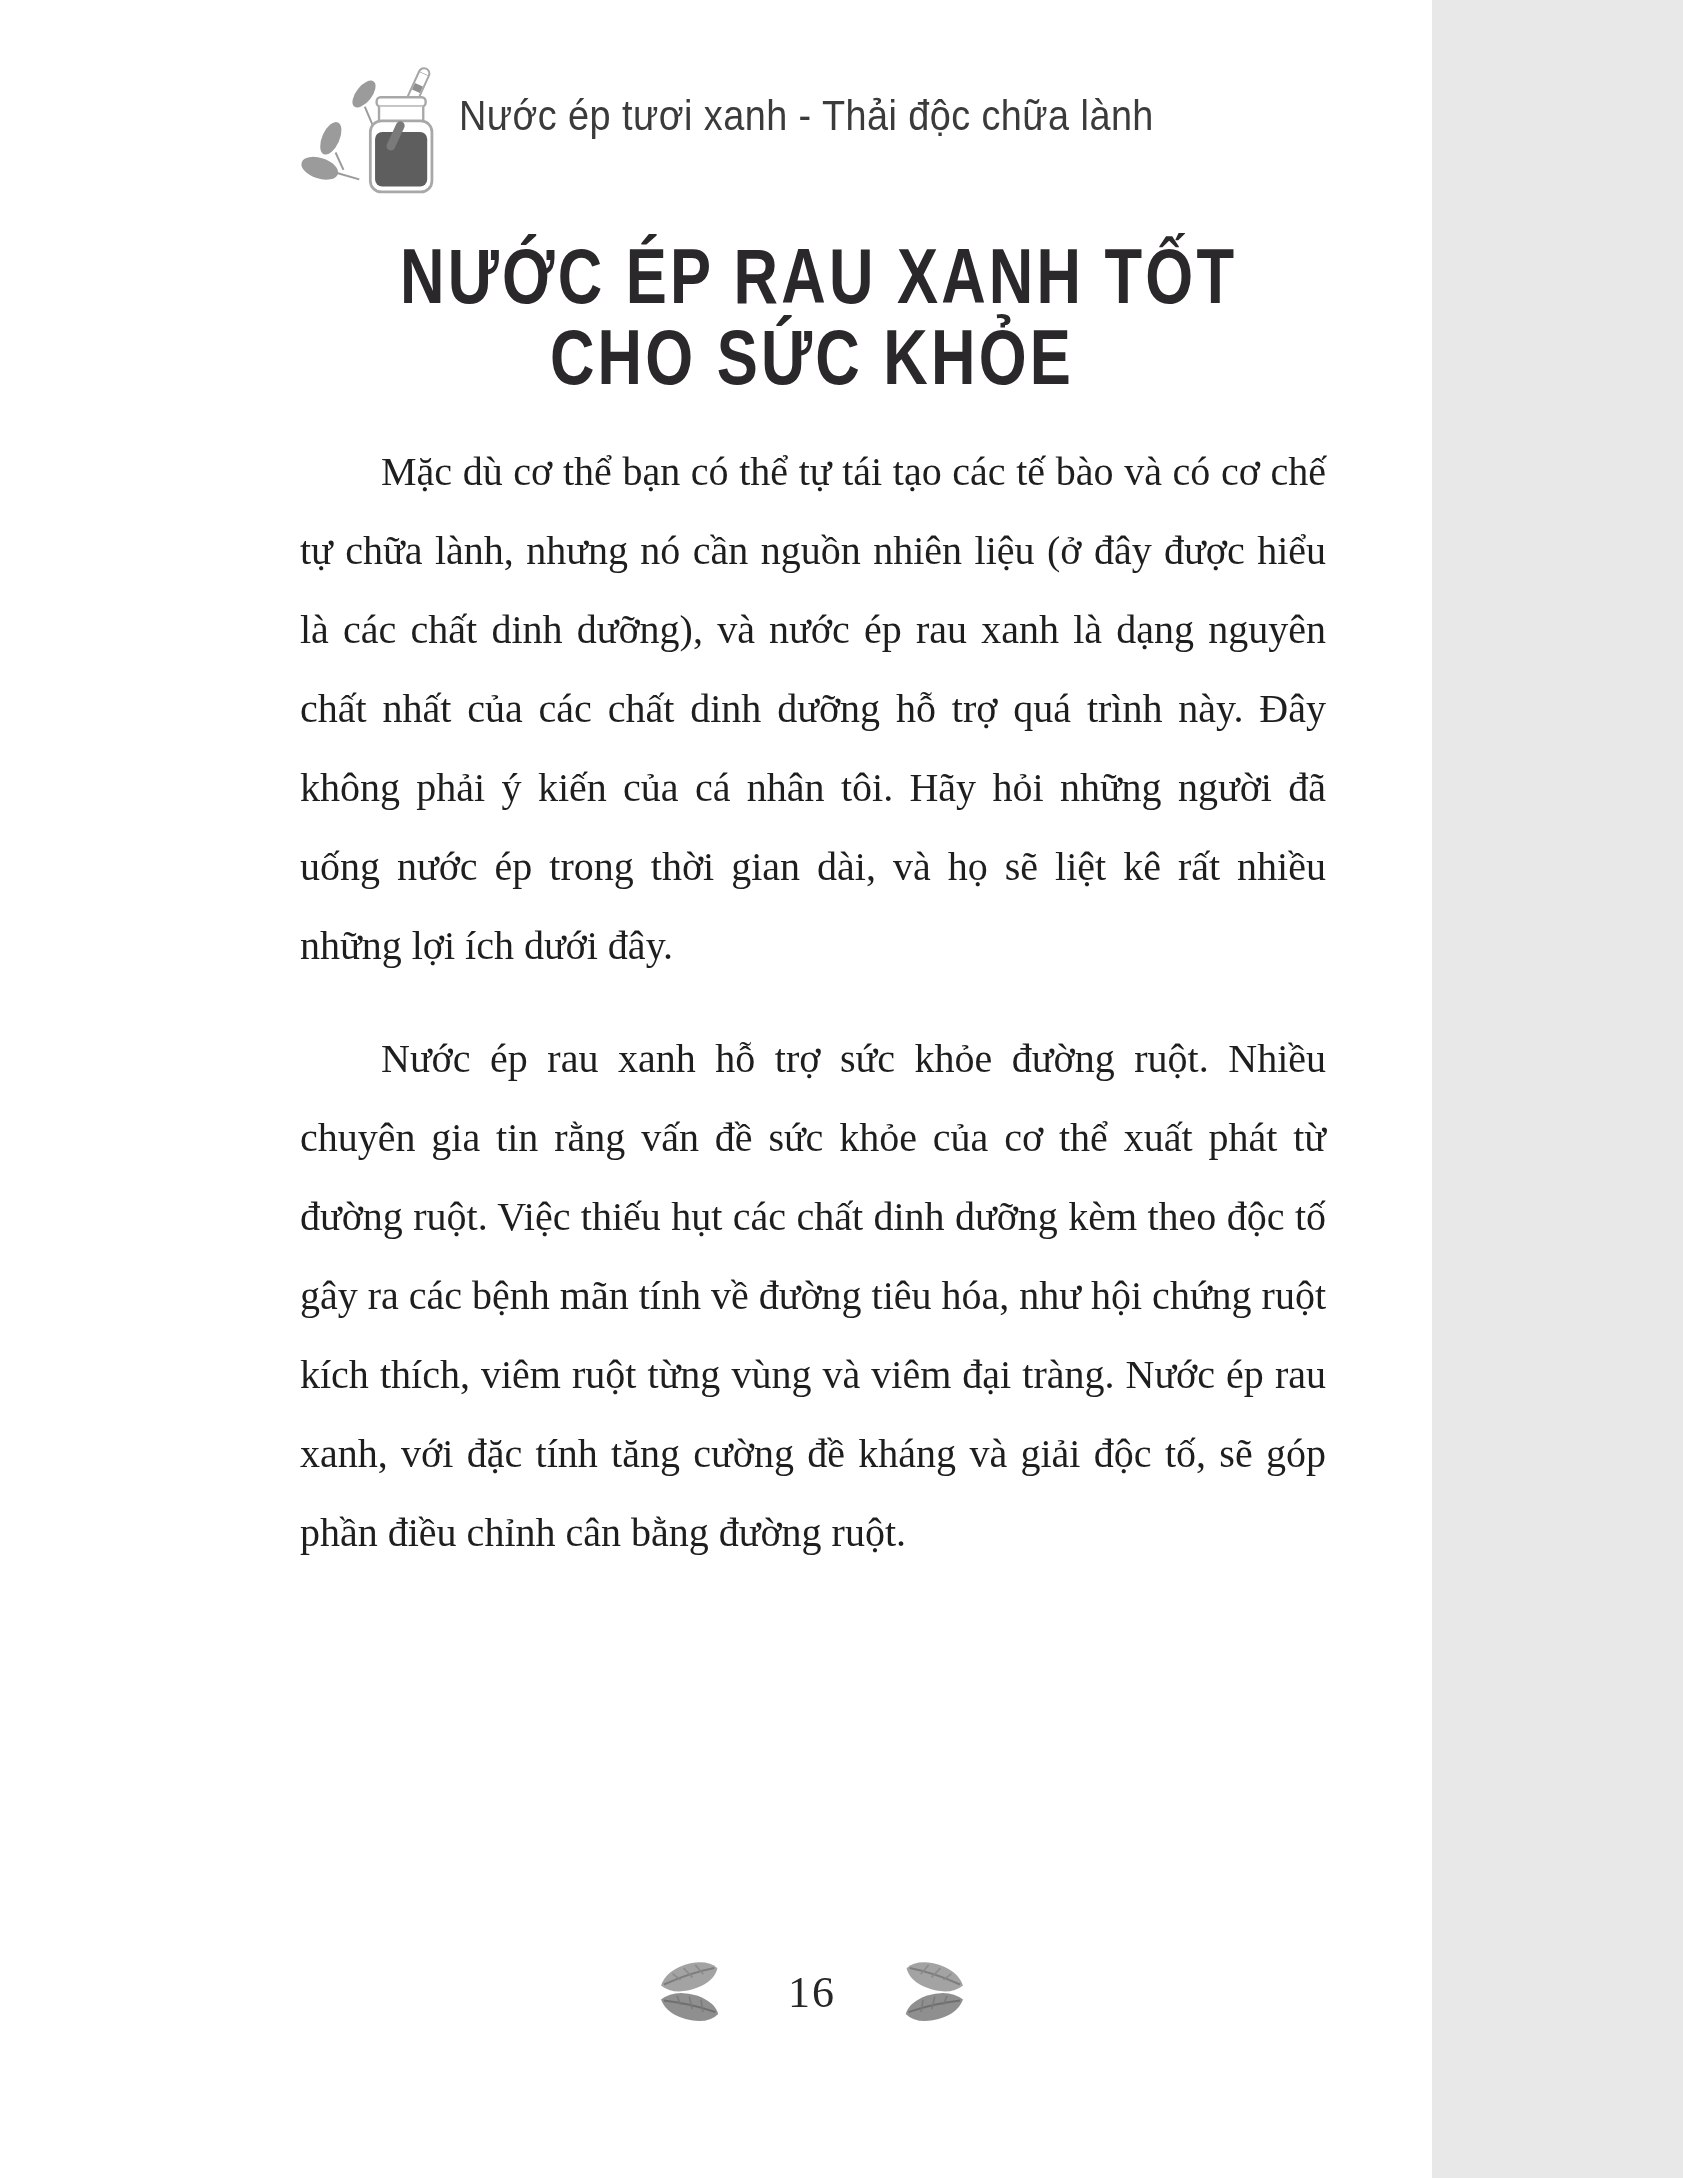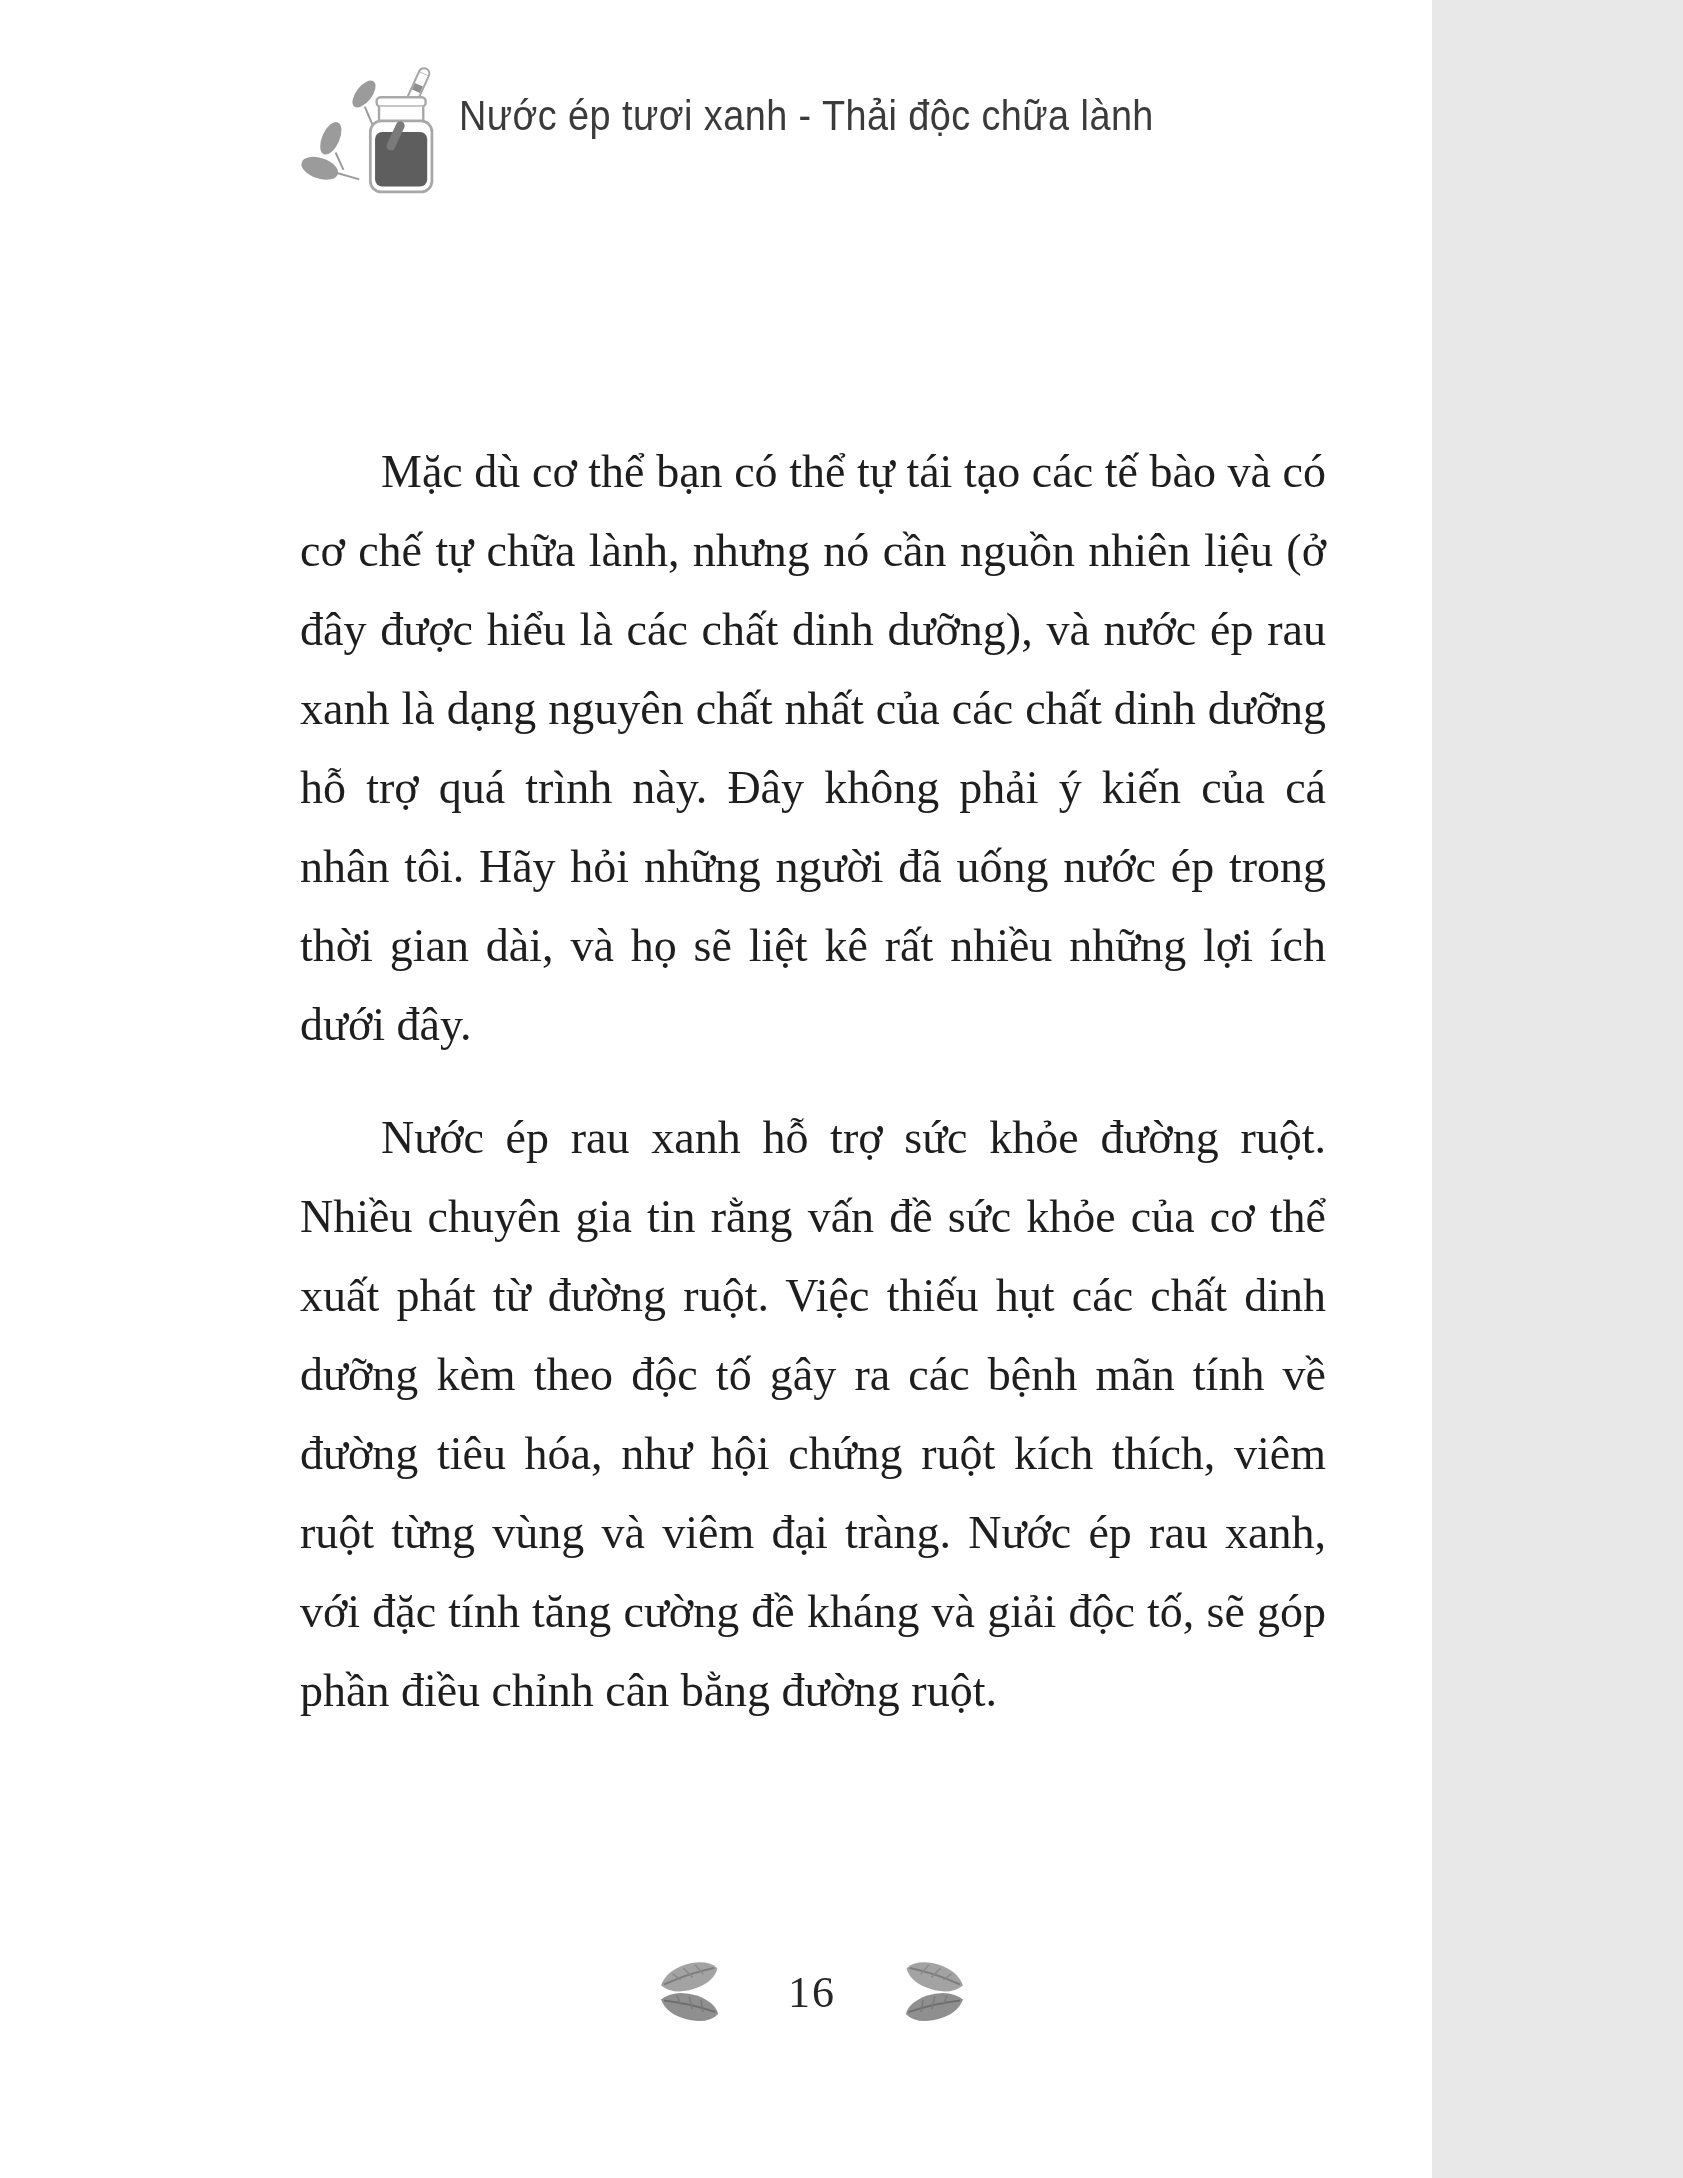--- a/index.html
+++ b/index.html
@@ -56,21 +56,21 @@
     letter-spacing: 4px;
     white-space: nowrap;
   }
 
   
   .body-text {
     position: absolute;
     left: 300px;
     top: 432px;
     width: 1026px;
-    font-size: 46px;
+    font-size: 40px;
     line-height: 79px;
     color: #1e1e1e;
     text-align: justify;
   }
   .para { margin: 0; text-indent: 81px; }
   .para + .para { margin-top: 34px; }
 
   
   .page-footer {
     position: absolute;
@@ -122,20 +122,24 @@
 
         <rect x="108" y="76" width="78" height="90" rx="14" fill="#ffffff" stroke="#a8a8a8" stroke-width="3.5"></rect>
         <rect x="114" y="90" width="66" height="69" rx="9" fill="#5e5e5e"></rect>
 
         <path d="M134 108 L146 82" stroke="#7a7a7a" stroke-width="11" stroke-linecap="round"></path>
       </svg>
     </span>
     <span class="header-title">Nước ép tươi xanh - Thải độc chữa lành</span>
   </header>
 
+  <h1 class="chapter-title">
+    <span class="title-line">NƯỚC ÉP RAU XANH TỐT</span>
+    <span class="title-line">CHO SỨC KHỎE</span>
+  </h1>
 
   <main class="body-text">
     <p class="para">Mặc dù cơ thể bạn có thể tự tái tạo các tế bào và có cơ chế tự chữa lành, nhưng nó cần nguồn nhiên liệu (ở đây được hiểu là các chất dinh dưỡng), và nước ép rau xanh là dạng nguyên chất nhất của các chất dinh dưỡng hỗ trợ quá trình này. Đây không phải ý kiến của cá nhân tôi. Hãy hỏi những người đã uống nước ép trong thời gian dài, và họ sẽ liệt kê rất nhiều những lợi ích dưới đây.</p>
     <p class="para">Nước ép rau xanh hỗ trợ sức khỏe đường ruột. Nhiều chuyên gia tin rằng vấn đề sức khỏe của cơ thể xuất phát từ đường ruột. Việc thiếu hụt các chất dinh dưỡng kèm theo độc tố gây ra các bệnh mãn tính về đường tiêu hóa, như hội chứng ruột kích thích, viêm ruột từng vùng và viêm đại tràng. Nước ép rau xanh, với đặc tính tăng cường đề kháng và giải độc tố, sẽ góp phần điều chỉnh cân bằng đường ruột.</p>
   </main>
 
   <footer class="page-footer">
     <span class="leaf left">
       <svg viewBox="0 0 70 60" xmlns="http://www.w3.org/2000/svg">
         <g transform="translate(5,23) rotate(-16)">

